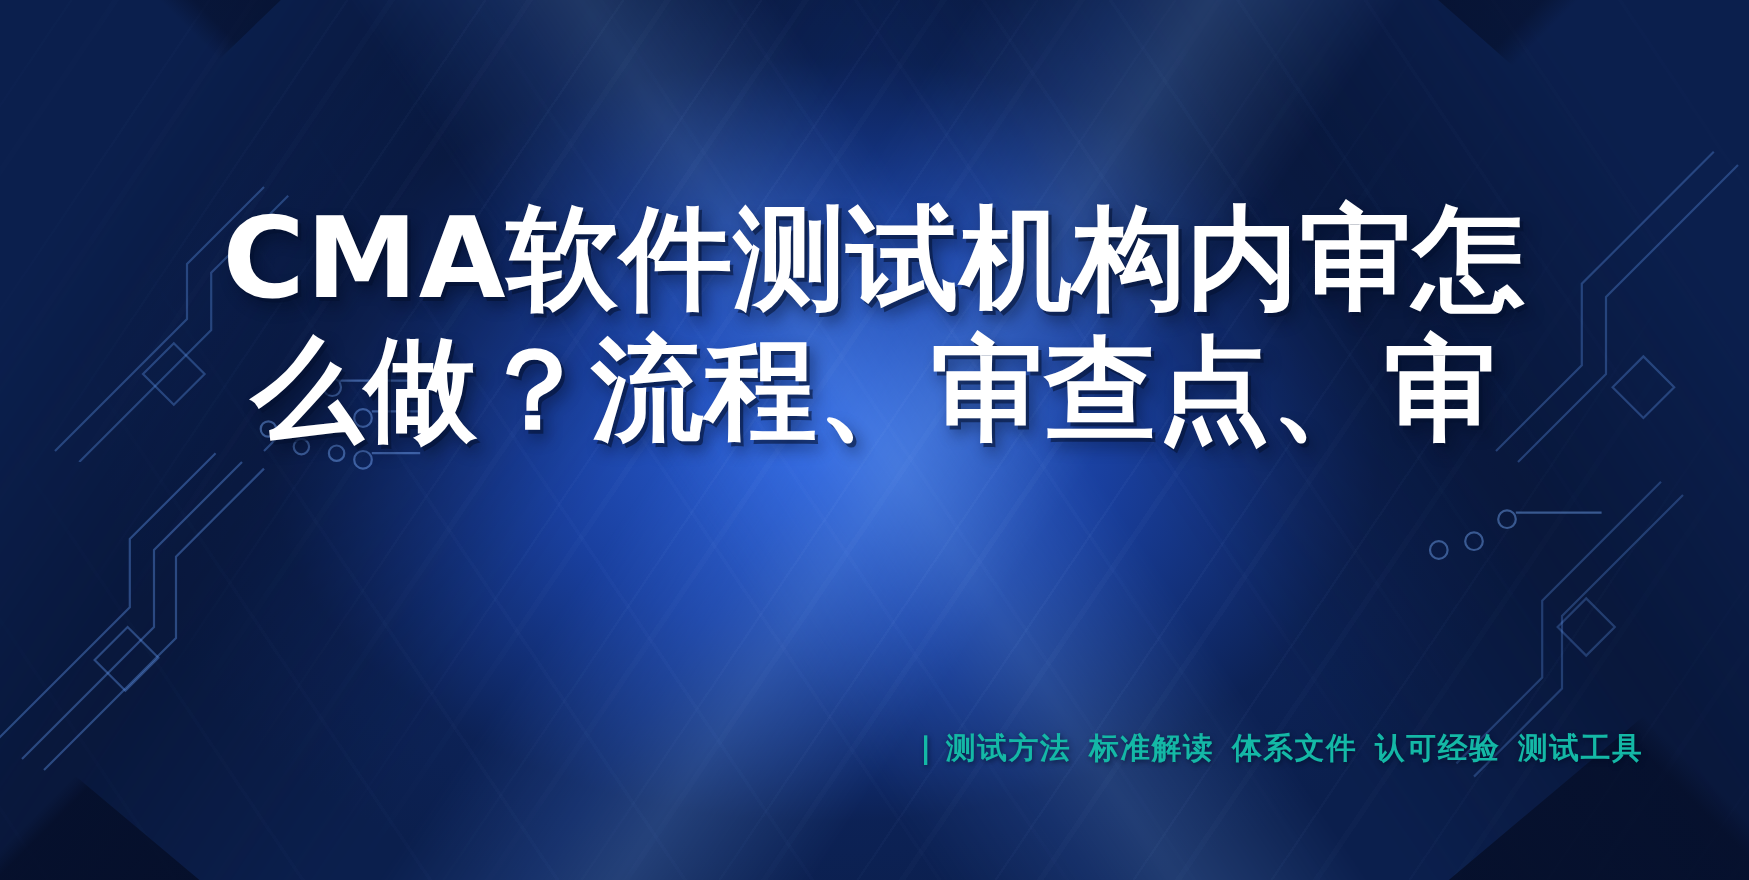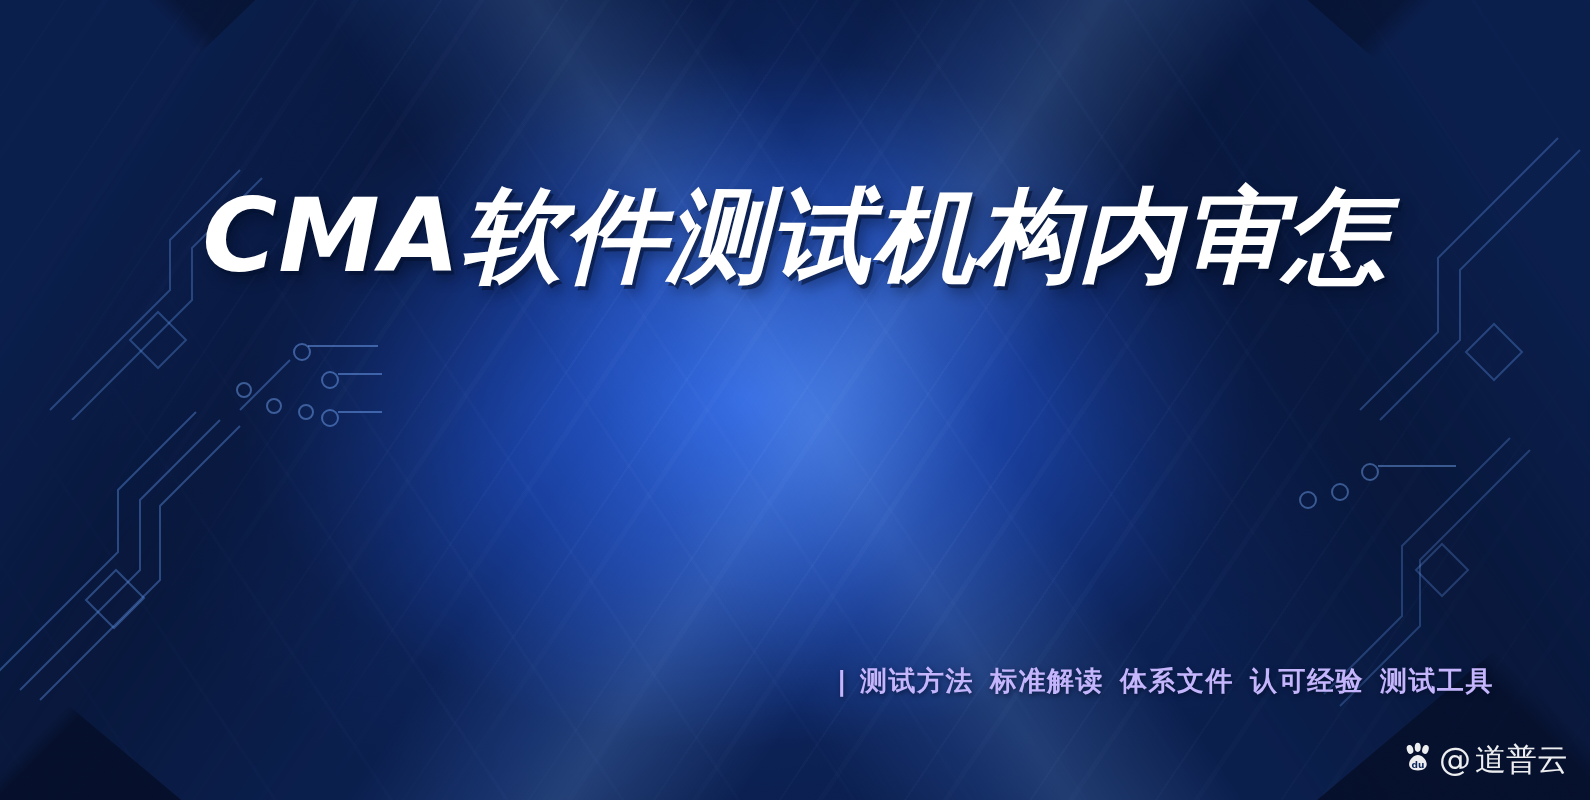--- a/index.html
+++ b/index.html
@@ -119,21 +119,20 @@
   .circ-left2{left:30px; top:90px;}
   .circ-right{right:-10px; top:120px;}
   .circ-right2{right:40px; top:430px;}
 
   
   .title-block{
     position:absolute;
     left:0; right:0; top:176px;
     text-align:center;
     pointer-events:none;
-    font-style:italic;
   }
   .tline{
     display:block;
     color:#ffffff;
     font-weight:bold;
     font-size:102px;
     line-height:119px;
     letter-spacing:1px;
     white-space:nowrap;
     text-shadow:
@@ -141,21 +140,21 @@
        6px 8px 14px rgba(2,10,34,.45);
     font-family:"DejaVu Sans","Liberation Sans",sans-serif;
   }
 
   
   .subtitle{
     position:absolute;
     left:0; right:96px;
     top:664px;
     text-align:right;
-    color:#c4b5fd;
+    color:#14b8a6;
     font-weight:bold;
     font-size:27px;
     line-height:34px;
     letter-spacing:1.5px;
     white-space:nowrap;
     text-shadow:1px 2px 5px rgba(2,10,34,.6);
     font-family:"DejaVu Sans","Liberation Sans",sans-serif;
   }
   .subtitle .sep{margin-right:12px; font-weight:bold;}
   .subtitle .tag{margin-right:16px;}
@@ -254,35 +253,21 @@
       <g stroke="#5f94e8" stroke-opacity="0.30" stroke-width="2" fill="none">
         <path d="M310 20 L200 130 L200 196 L120 276"></path>
         <path d="M290 8 L182 116 L182 186 L104 264"></path>
         <path d="M196 140 L222 114 L248 140 L222 166 Z"></path>
       </g>
     </svg>
   </div>
 
   <div class="title-block">
     <span class="tline">CMA软件测试机构内审怎</span>
+    <span class="tline">么做？流程、审查点、审</span>
   </div>
 
   <div class="subtitle">
     <span class="sep">|</span><span class="tag">测试方法</span><span class="tag">标准解读</span><span class="tag">体系文件</span><span class="tag">认可经验</span><span class="tag">测试工具</span>
   </div>
 
-  <div class="watermark">
-    <svg class="wm-paw" viewBox="0 0 64 64">
-      <g fill="#ffffff">
-        <ellipse cx="17" cy="14" rx="6" ry="8.5" transform="rotate(-16 17 14)"></ellipse>
-        <ellipse cx="31.5" cy="10" rx="5.6" ry="8.6"></ellipse>
-        <ellipse cx="46" cy="14" rx="6" ry="8.5" transform="rotate(16 46 14)"></ellipse>
-        <path d="M31.8 24.5c7.4 0 16.6 8.6 16.6 17.6 0 7.3-6.2 11.4-16.6 11.4S15.2 49.4 15.2 42.1c0-9 9.2-17.6 16.6-17.6z"></path>
-      </g>
-      <g fill="#0d2a5e" font-family="'DejaVu Sans','Liberation Sans',sans-serif" font-size="17" font-weight="bold">
-        <text x="32" y="49" text-anchor="middle">du</text>
-      </g>
-    </svg>
-    <span class="wm-at">@</span>
-    <span class="wm-name">道普云</span>
-  </div>
 
 </div>
 
 </body></html>

